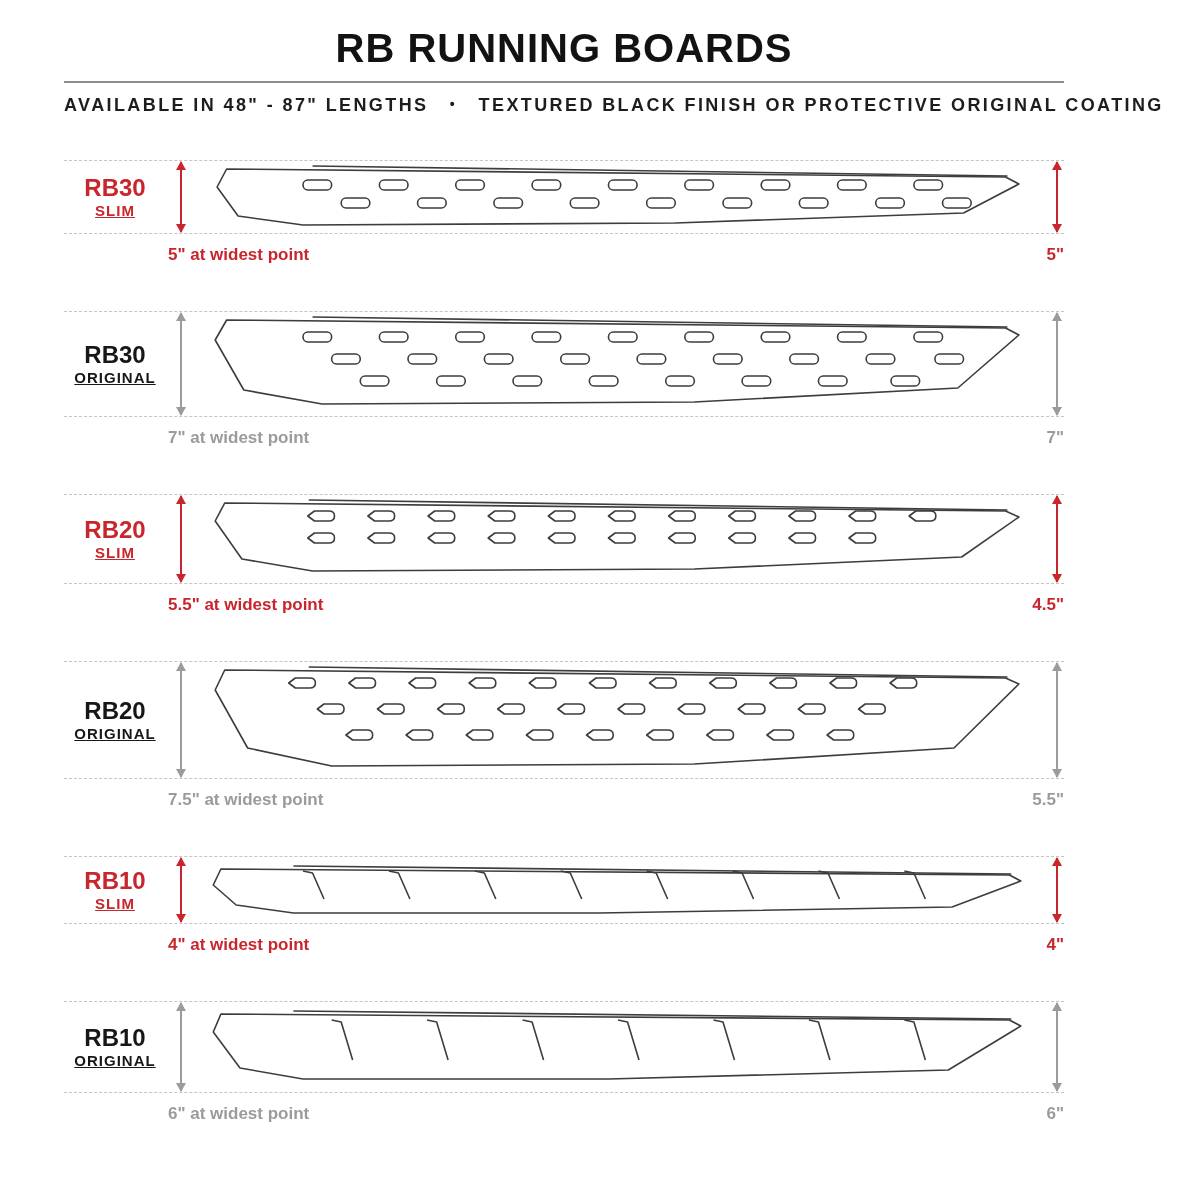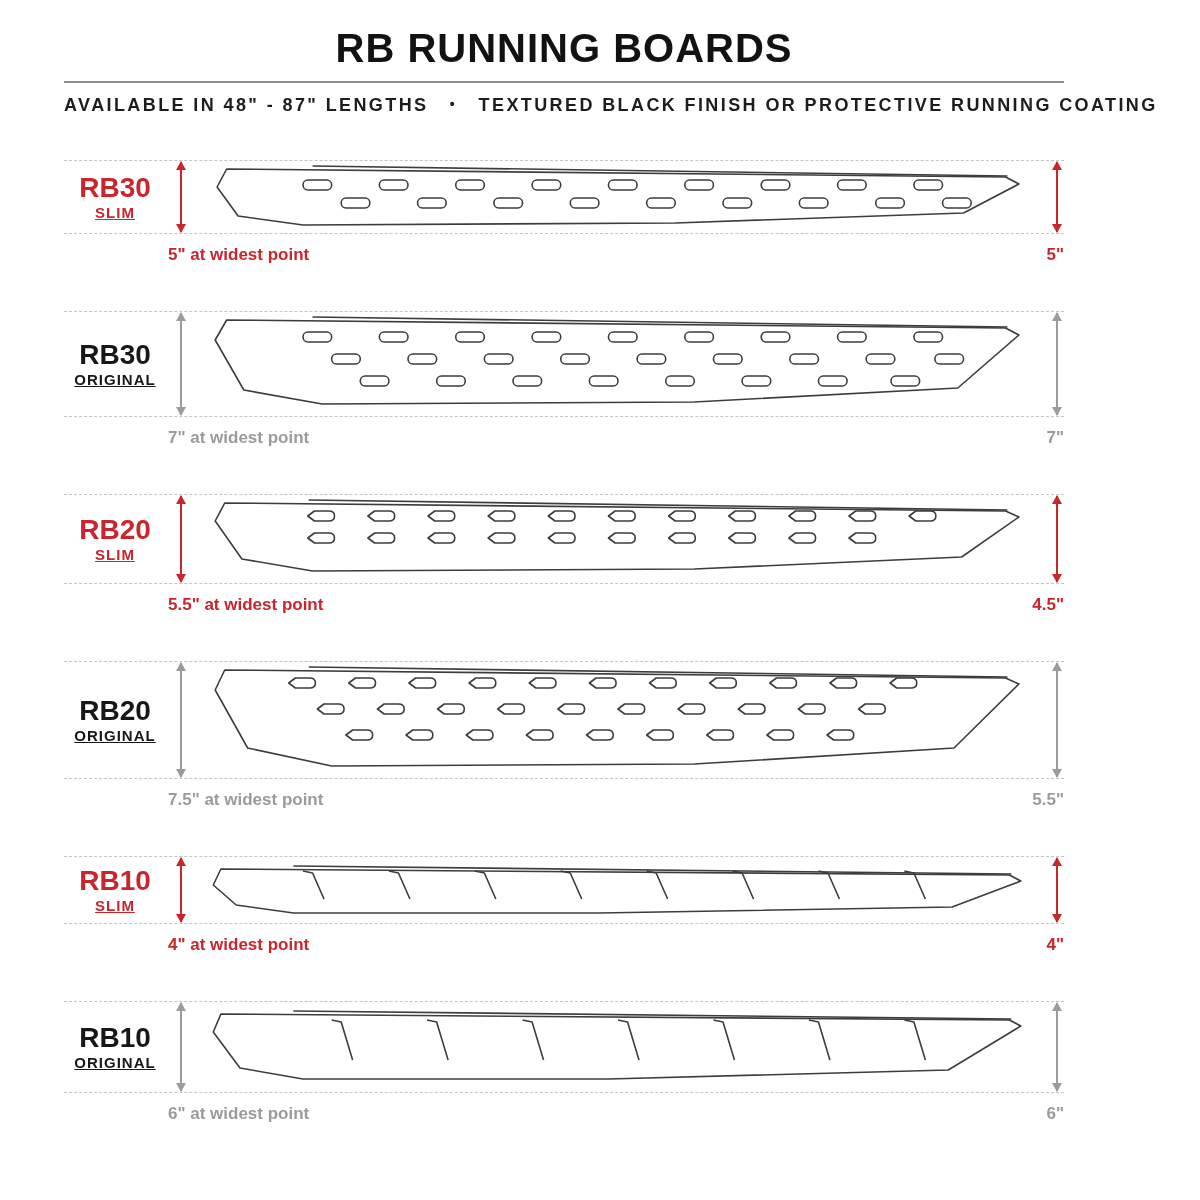--- a/index.html
+++ b/index.html
@@ -13,21 +13,21 @@
   .subtitle{font-size:18px;font-weight:bold;letter-spacing:2.4px;color:#1d1d1d;white-space:nowrap;}
   .subtitle .sep{display:inline-block;margin:0 14px;font-size:14px;vertical-align:2px;}
 
   
   .rows{margin-top:44px;}
   .row{margin-bottom:46px;}
   .row-main{display:flex;align-items:stretch;border-top:1px dashed #c5c5c5;border-bottom:1px dashed #c5c5c5;}
   .h72{height:72px}.h104{height:104px}.h88{height:88px}.h116{height:116px}.h66{height:66px}.h90{height:90px}
 
   .label-block{width:102px;display:flex;flex-direction:column;justify-content:center;text-align:center;}
-  .model{font-size:28px;font-weight:bold;line-height:1.0;}
+  .model{font-size:24px;font-weight:bold;line-height:1.0;}
   .variant{font-size:15px;font-weight:bold;letter-spacing:1px;margin-top:2px;text-decoration:underline;}
 
   .varrow{position:relative;width:2px;background:currentColor;margin:1px 16px 1px 14px;}
   .varrow.right{margin:1px 6px 1px 18px;}
   .varrow::before,.varrow::after{content:"";position:absolute;left:-4.5px;
     border-left:5.5px solid transparent;border-right:5.5px solid transparent;}
   .varrow::before{top:-1px;border-bottom:9px solid currentColor;}
   .varrow::after{bottom:-1px;border-top:9px solid currentColor;}
 
   .board{flex:1;min-width:0;}
@@ -48,21 +48,21 @@
 <body>
 
 <div class="page">
 
   <div class="hdr">
     <div class="title">RB RUNNING BOARDS</div>
     <hr class="rule">
     <div class="subtitle">
       <span>AVAILABLE IN 48" - 87" LENGTHS</span>
       <span class="sep">•</span>
-      <span>TEXTURED BLACK FINISH OR PROTECTIVE RUNNING COATING</span>
+      <span>TEXTURED BLACK FINISH OR PROTECTIVE ORIGINAL COATING</span>
     </div>
   </div>
 
   <div class="rows">
 
     <section class="row red">
       <div class="row-main h72">
         <div class="label-block">
           <div class="model">RB30</div>
           <div class="variant">SLIM</div>

